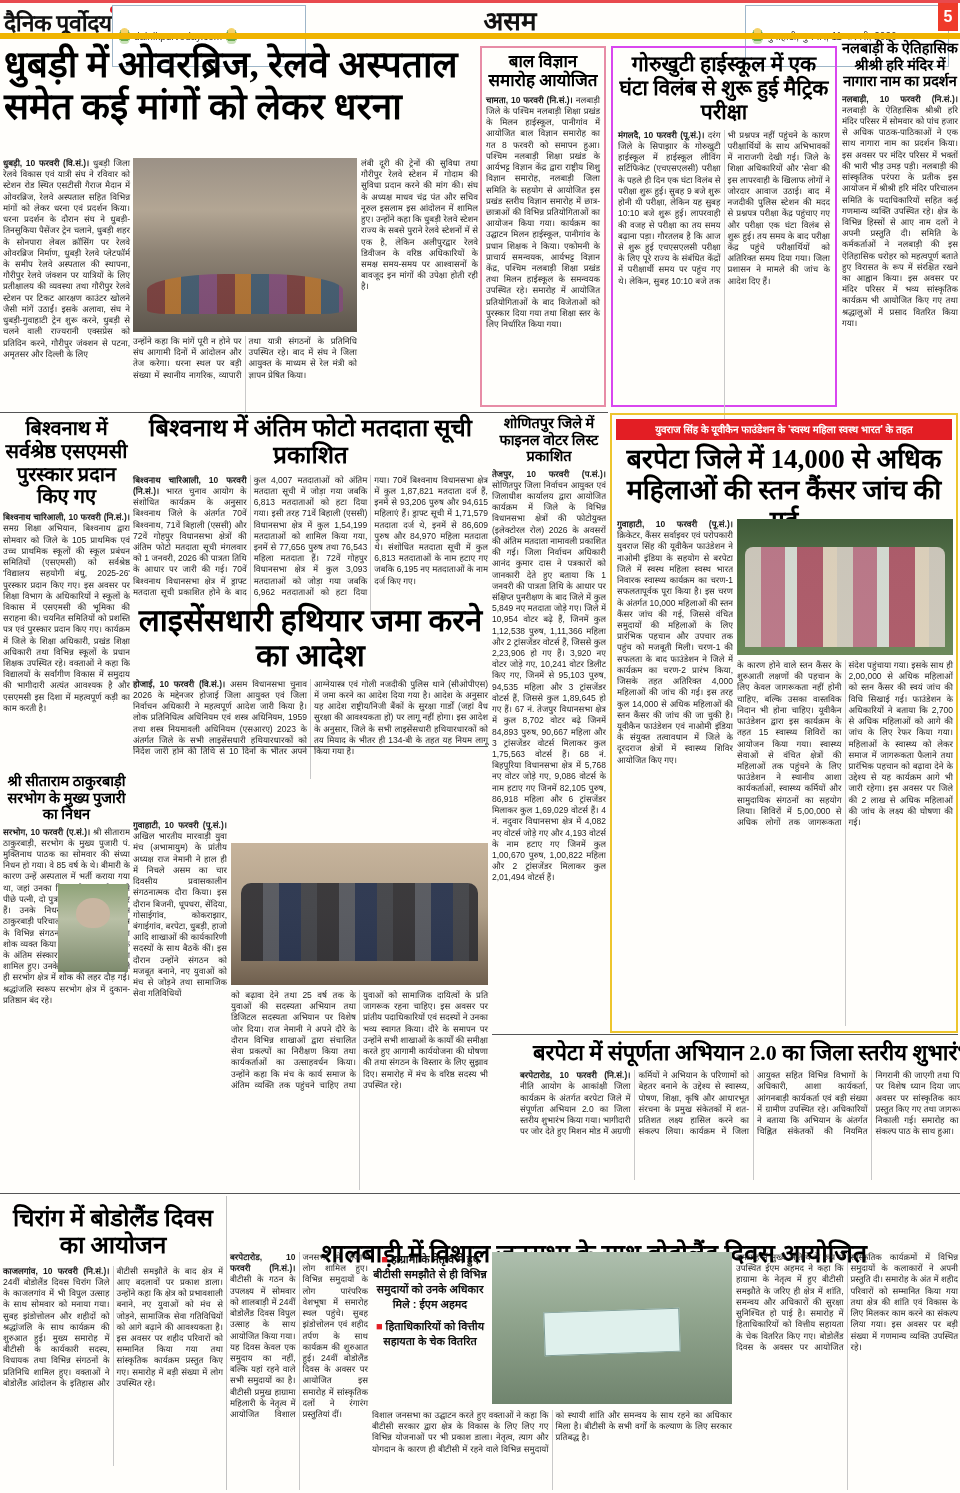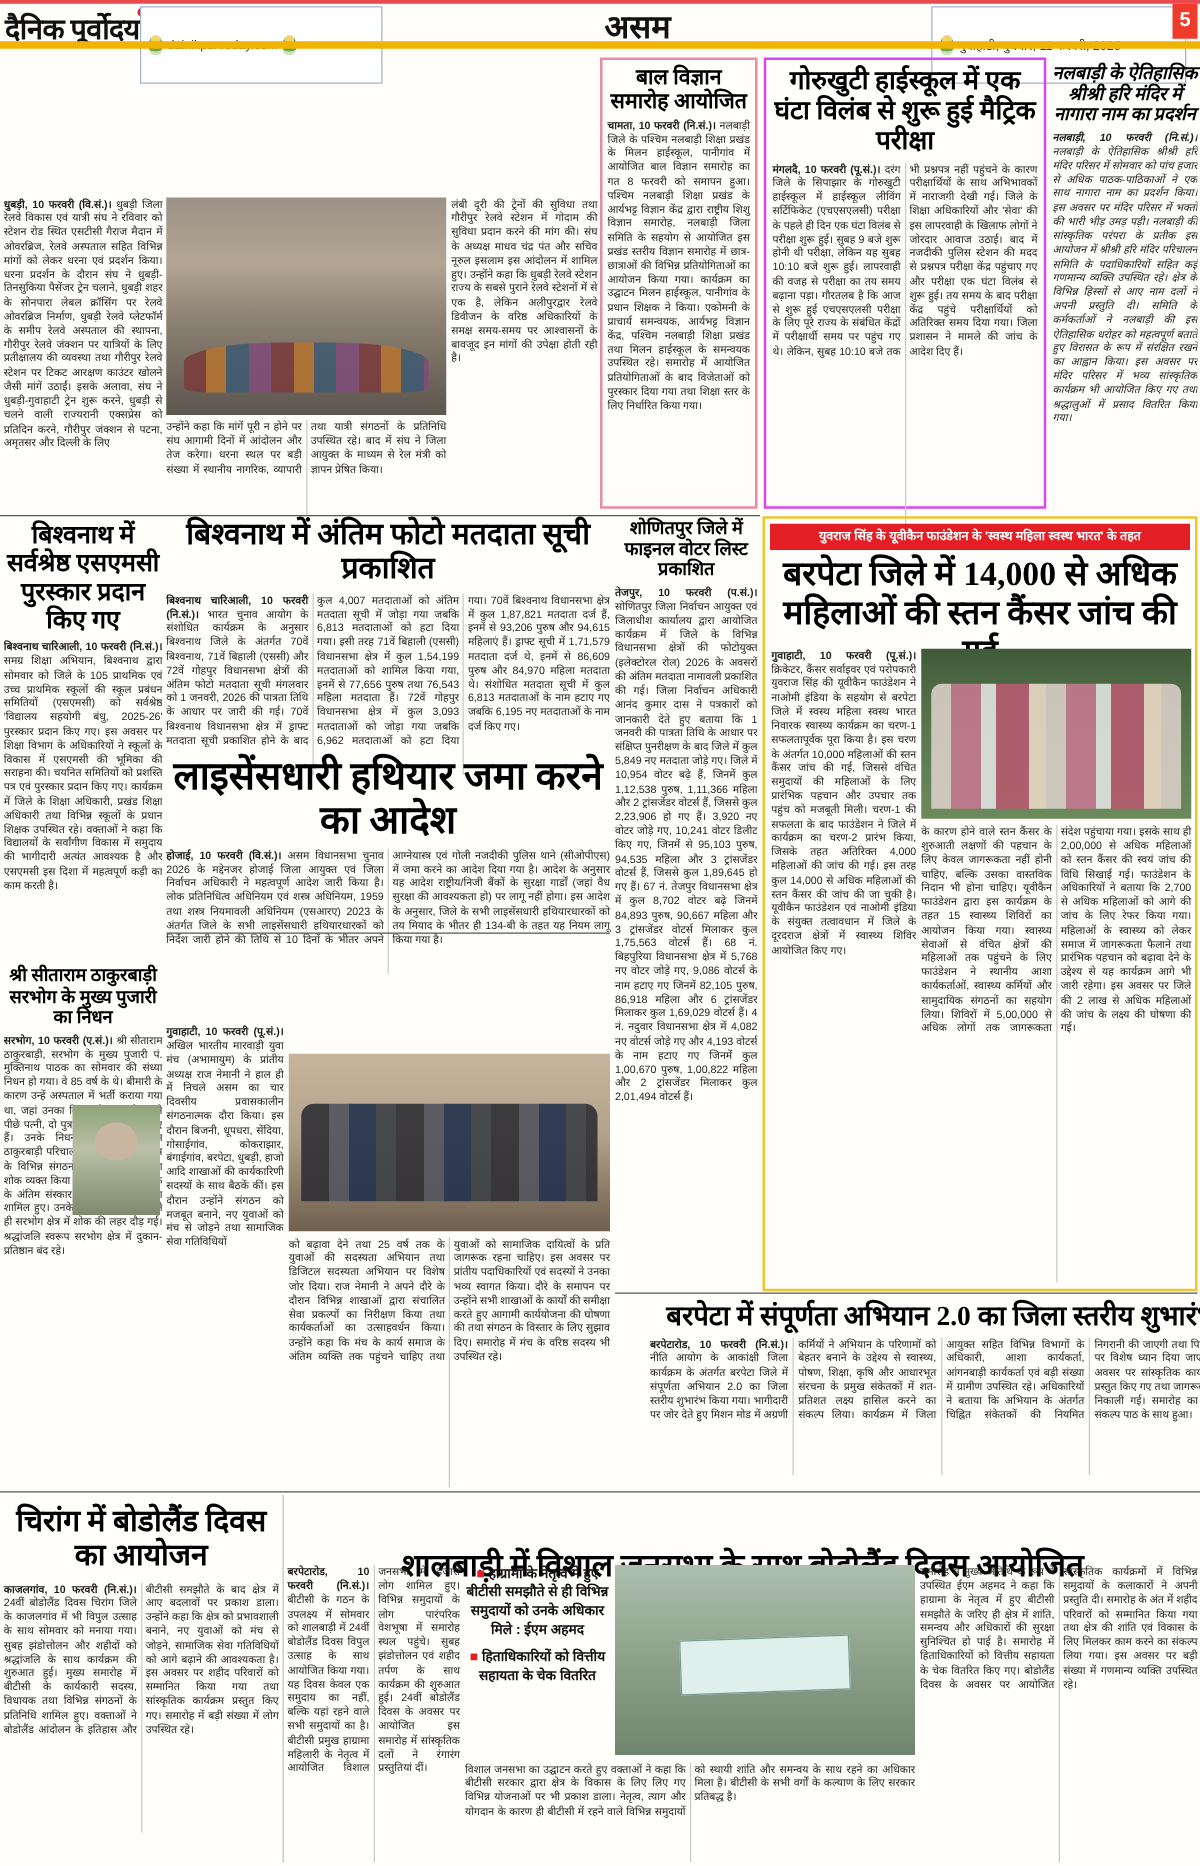--- a/index.html
+++ b/index.html
@@ -64,36 +64,37 @@
     <span class="dancer"></span>
   </div>
   <div class="abs" id="section">असम</div>
   <div class="abs hbox" id="datebox">
     <span class="dancer"></span>
     <span class="hsmall">गुवाहाटी, बुधवार, 11 फरवरी, 2026</span>
   </div>
   <div class="abs" id="pagenum">5</div>
   <div class="abs" id="yellowrule"></div>
 
+  <div class="abs hl" style="left:4px;top:44px;width:474px;font-size:37px;">धुबड़ी में ओवरब्रिज, रेलवे अस्पताल समेत कई मांगों को लेकर धरना</div>
   <div class="abs photo" id="photo-dharna" style="left:133px;top:158px;width:224px;height:174px;"></div>
   <div class="abs body" style="left:3px;top:158px;width:127px;height:254px;"><span class="dl">धुबड़ी, 10 फरवरी (वि.सं.)।</span> <span>धुबड़ी जिला रेलवे विकास एवं यात्री संघ ने रविवार को स्टेशन रोड स्थित एसटीसी गैराज मैदान में ओवरब्रिज, रेलवे अस्पताल सहित विभिन्न मांगों को लेकर धरना एवं प्रदर्शन किया। धरना प्रदर्शन के दौरान संघ ने धुबड़ी-तिनसुकिया पैसेंजर ट्रेन चलाने, धुबड़ी शहर के सोनपारा लेबल क्रॉसिंग पर रेलवे ओवरब्रिज निर्माण, धुबड़ी रेलवे प्लेटफॉर्म के समीप रेलवे अस्पताल की स्थापना, गौरीपुर रेलवे जंक्शन पर यात्रियों के लिए प्रतीक्षालय की व्यवस्था तथा गौरीपुर रेलवे स्टेशन पर टिकट आरक्षण काउंटर खोलने जैसी मांगें उठाईं। इसके अलावा, संघ ने धुबड़ी-गुवाहाटी ट्रेन शुरू करने, धुबड़ी से चलने वाली राज्यरानी एक्सप्रेस को प्रतिदिन करने, गौरीपुर जंक्शन से पटना, अमृतसर और दिल्ली के लिए</span></div>
   <div class="abs body" style="left:361px;top:158px;width:117px;height:254px;">लंबी दूरी की ट्रेनों की सुविधा तथा गौरीपुर रेलवे स्टेशन में गोदाम की सुविधा प्रदान करने की मांग की। संघ के अध्यक्ष माधव चंद्र पंत और सचिव नूरुल इसलाम इस आंदोलन में शामिल हुए। उन्होंने कहा कि धुबड़ी रेलवे स्टेशन राज्य के सबसे पुराने रेलवे स्टेशनों में से एक है, लेकिन अलीपुरद्वार रेलवे डिवीजन के वरिष्ठ अधिकारियों के समक्ष समय-समय पर आश्वासनों के बावजूद इन मांगों की उपेक्षा होती रही है।</div>
   <div class="abs body cols2" style="left:133px;top:336px;width:224px;height:76px;">उन्होंने कहा कि मांगें पूरी न होने पर संघ आगामी दिनों में आंदोलन और तेज करेगा। धरना स्थल पर बड़ी संख्या में स्थानीय नागरिक, व्यापारी तथा यात्री संगठनों के प्रतिनिधि उपस्थित रहे। बाद में संघ ने जिला आयुक्त के माध्यम से रेल मंत्री को ज्ञापन प्रेषित किया।</div>
 
   <div class="abs pinkbox" style="left:480px;top:46px;width:126px;height:361px;box-sizing:border-box;padding:4px;">
     <div class="hl ctr" style="font-size:17px;">बाल विज्ञान समारोह आयोजित</div>
     <div class="body" style="margin-top:4px;"><span class="dl">चामता, 10 फरवरी (नि.सं.)।</span> <span>नलबाड़ी जिले के पश्चिम नलबाड़ी शिक्षा प्रखंड के मिलन हाईस्कूल, पानीगांव में आयोजित बाल विज्ञान समारोह का गत 8 फरवरी को समापन हुआ। पश्चिम नलबाड़ी शिक्षा प्रखंड के आर्यभट्ट विज्ञान केंद्र द्वारा राष्ट्रीय शिशु विज्ञान समारोह, नलबाड़ी जिला समिति के सहयोग से आयोजित इस प्रखंड स्तरीय विज्ञान समारोह में छात्र-छात्राओं की विभिन्न प्रतियोगिताओं का आयोजन किया गया। कार्यक्रम का उद्घाटन मिलन हाईस्कूल, पानीगांव के प्रधान शिक्षक ने किया। एकोमनी के प्राचार्य समन्वयक, आर्यभट्ट विज्ञान केंद्र, पश्चिम नलबाड़ी शिक्षा प्रखंड तथा मिलन हाईस्कूल के समन्वयक उपस्थित रहे। समारोह में आयोजित प्रतियोगिताओं के बाद विजेताओं को पुरस्कार दिया गया तथा शिक्षा स्तर के लिए निर्धारित किया गया।</span></div>
   </div>
 
   <div class="abs orangebox" style="left:611px;top:46px;width:226px;height:361px;box-sizing:border-box;padding:5px;">
     <div class="hl ctr" style="font-size:21px;">गोरुखुटी हाईस्कूल में एक घंटा विलंब से शुरू हुई मैट्रिक परीक्षा</div>
     <div class="body cols2" style="margin-top:5px;height:290px;"><span class="dl">मंगलदै, 10 फरवरी (पू.सं.)।</span> <span>दरंग जिले के सिपाझार के गोरुखुटी हाईस्कूल में हाईस्कूल लीविंग सर्टिफिकेट (एचएसएलसी) परीक्षा के पहले ही दिन एक घंटा विलंब से परीक्षा शुरू हुई। सुबह 9 बजे शुरू होनी थी परीक्षा, लेकिन यह सुबह 10:10 बजे शुरू हुई। लापरवाही की वजह से परीक्षा का तय समय बढ़ाना पड़ा। गौरतलब है कि आज से शुरू हुई एचएसएलसी परीक्षा के लिए पूरे राज्य के संबंधित केंद्रों में परीक्षार्थी समय पर पहुंच गए थे। लेकिन, सुबह 10:10 बजे तक भी प्रश्नपत्र नहीं पहुंचने के कारण परीक्षार्थियों के साथ अभिभावकों में नाराजगी देखी गई। जिले के शिक्षा अधिकारियों और 'सेवा' की इस लापरवाही के खिलाफ लोगों ने जोरदार आवाज उठाई। बाद में नजदीकी पुलिस स्टेशन की मदद से प्रश्नपत्र परीक्षा केंद्र पहुंचाए गए और परीक्षा एक घंटा विलंब से शुरू हुई। तय समय के बाद परीक्षा केंद्र पहुंचे परीक्षार्थियों को अतिरिक्त समय दिया गया। जिला प्रशासन ने मामले की जांच के आदेश दिए हैं।</span></div>
   </div>
 
-  <div class="abs" style="left:842px;top:51px;width:116px;font-style:italic;">
+  <div class="abs" style="left:842px;top:40px;width:116px;">
     <div class="hl ctr" style="font-size:14.5px;">नलबाड़ी के ऐतिहासिक श्रीश्री हरि मंदिर में नागारा नाम का प्रदर्शन</div>
     <div class="body" style="margin-top:4px;height:300px;overflow:hidden;"><span class="dl">नलबाड़ी, 10 फरवरी (नि.सं.)।</span> <span>नलबाड़ी के ऐतिहासिक श्रीश्री हरि मंदिर परिसर में सोमवार को पांच हजार से अधिक पाठक-पाठिकाओं ने एक साथ नागारा नाम का प्रदर्शन किया। इस अवसर पर मंदिर परिसर में भक्तों की भारी भीड़ उमड़ पड़ी। नलबाड़ी की सांस्कृतिक परंपरा के प्रतीक इस आयोजन में श्रीश्री हरि मंदिर परिचालन समिति के पदाधिकारियों सहित कई गणमान्य व्यक्ति उपस्थित रहे। क्षेत्र के विभिन्न हिस्सों से आए नाम दलों ने अपनी प्रस्तुति दी। समिति के कर्मकर्ताओं ने नलबाड़ी की इस ऐतिहासिक धरोहर को महत्वपूर्ण बताते हुए विरासत के रूप में संरक्षित रखने का आह्वान किया। इस अवसर पर मंदिर परिसर में भव्य सांस्कृतिक कार्यक्रम भी आयोजित किए गए तथा श्रद्धालुओं में प्रसाद वितरित किया गया।</span></div>
   </div>
 
   <div class="abs hr" style="left:0;top:412px;width:608px;"></div>
 
   <div class="abs" style="left:3px;top:417px;width:127px;">
     <div class="hl ctr" style="font-size:20px;">बिश्वनाथ में सर्वश्रेष्ठ एसएमसी पुरस्कार प्रदान किए गए</div>
     <div class="body" style="margin-top:4px;height:250px;overflow:hidden;"><span class="dl">बिश्वनाथ चारिआली, 10 फरवरी (नि.सं.)।</span> <span>समग्र शिक्षा अभियान, बिश्वनाथ द्वारा सोमवार को जिले के 105 प्राथमिक एवं उच्च प्राथमिक स्कूलों की स्कूल प्रबंधन समितियों (एसएमसी) को सर्वश्रेष्ठ 'विद्यालय सहयोगी बंधु, 2025-26' पुरस्कार प्रदान किए गए। इस अवसर पर शिक्षा विभाग के अधिकारियों ने स्कूलों के विकास में एसएमसी की भूमिका की सराहना की। चयनित समितियों को प्रशस्ति पत्र एवं पुरस्कार प्रदान किए गए। कार्यक्रम में जिले के शिक्षा अधिकारी, प्रखंड शिक्षा अधिकारी तथा विभिन्न स्कूलों के प्रधान शिक्षक उपस्थित रहे। वक्ताओं ने कहा कि विद्यालयों के सर्वांगीण विकास में समुदाय की भागीदारी अत्यंत आवश्यक है और एसएमसी इस दिशा में महत्वपूर्ण कड़ी का काम करती है।</span></div>
   </div>

